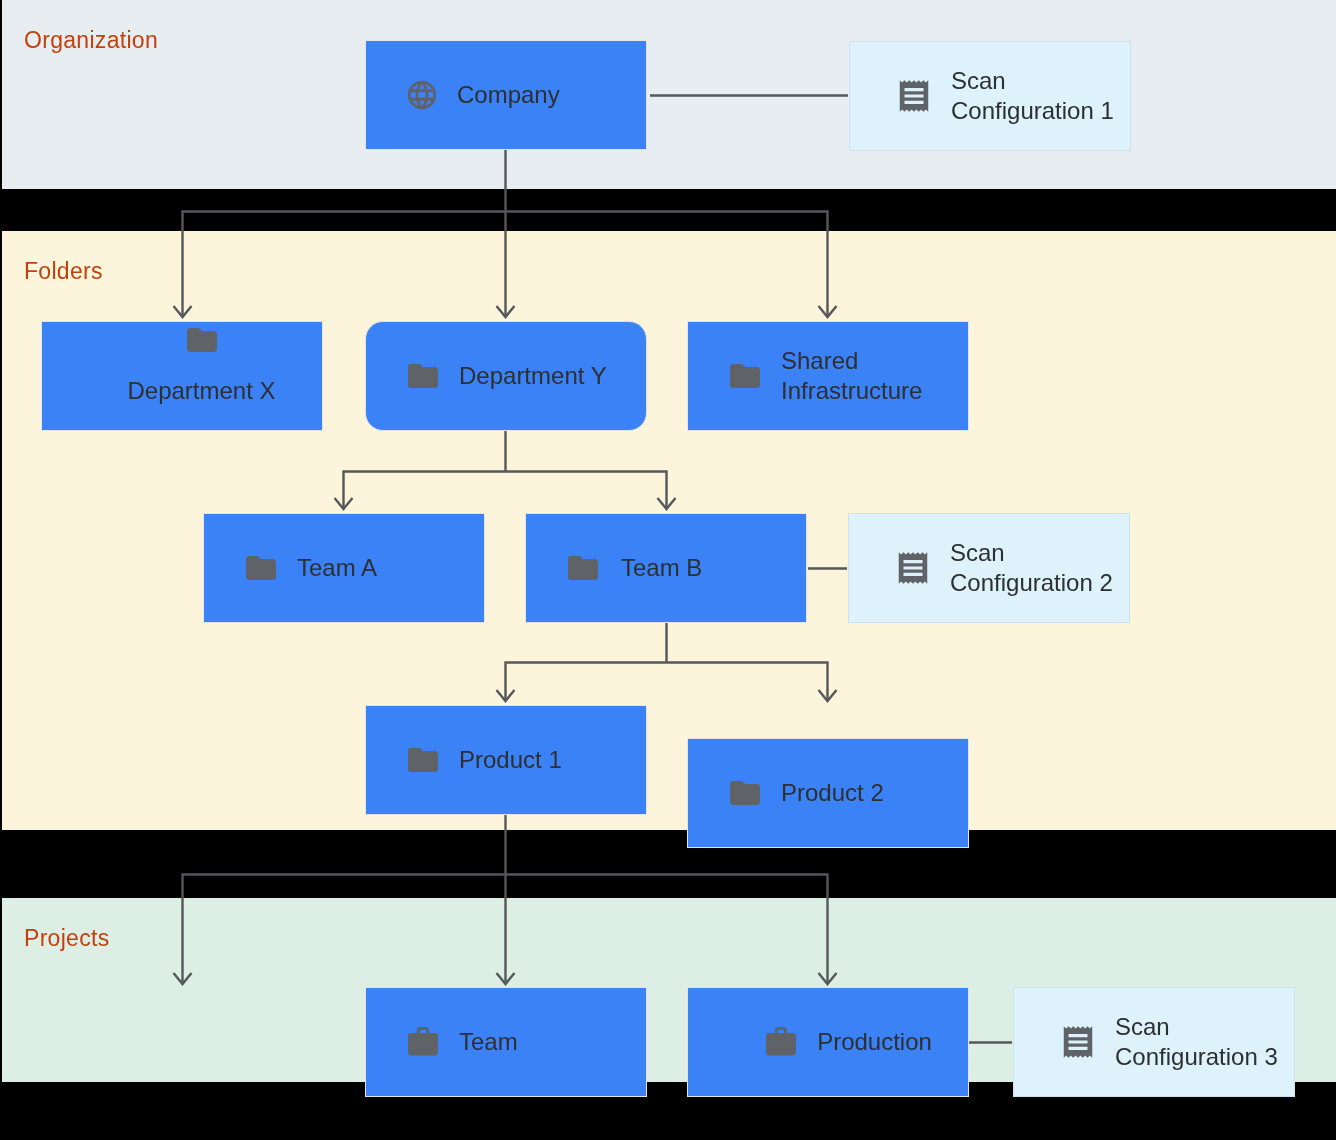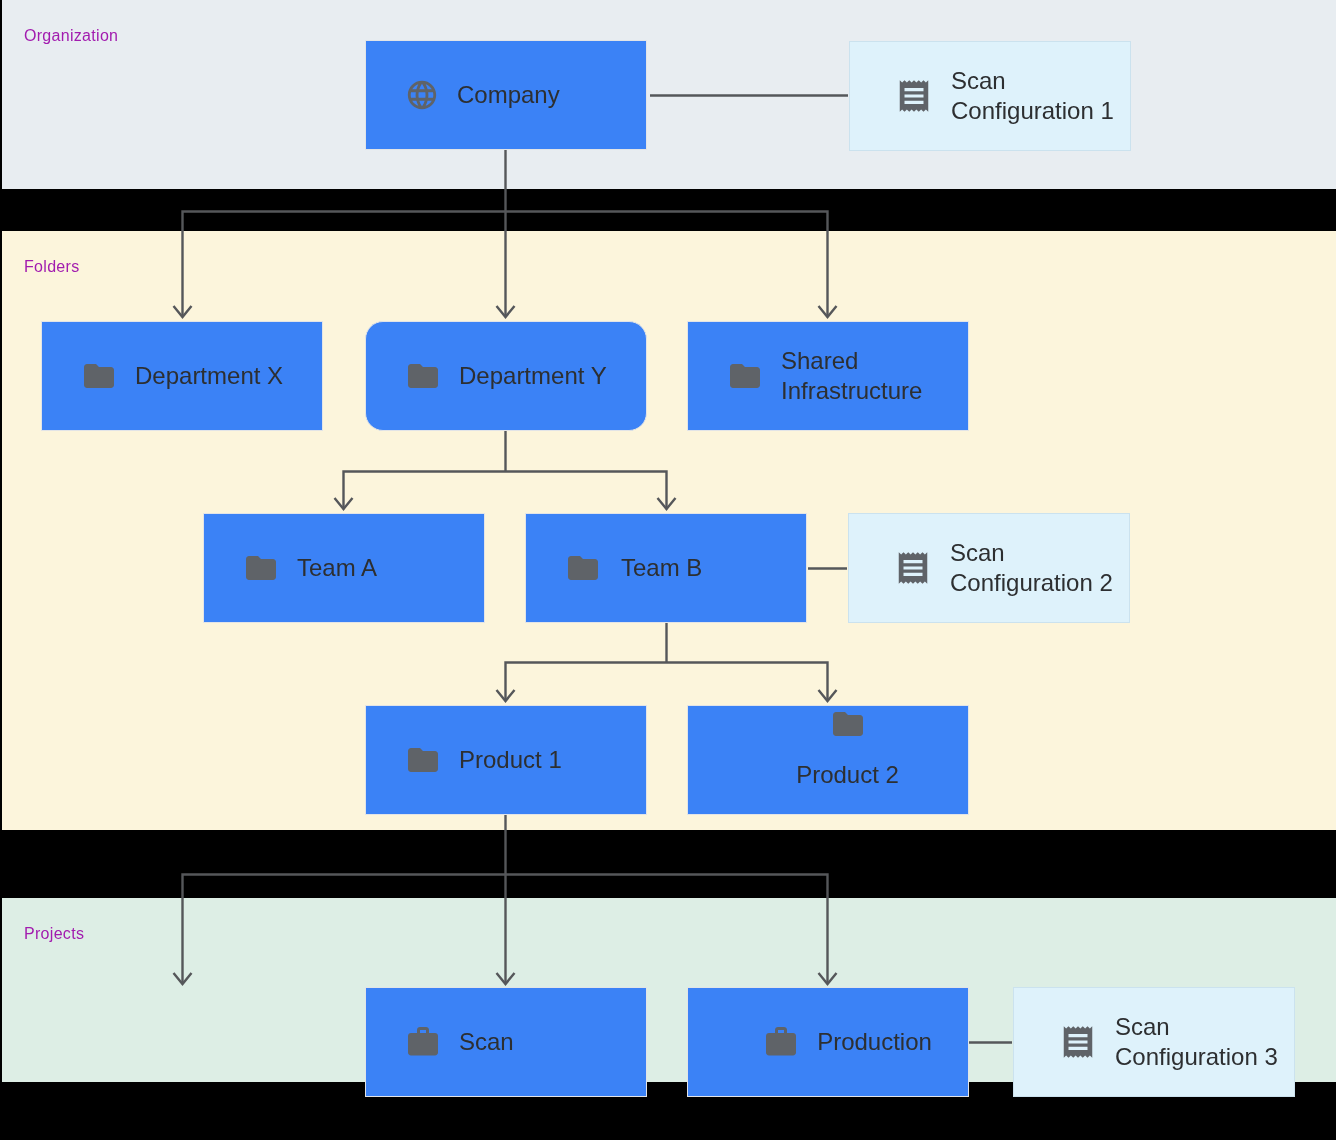--- a/index.html
+++ b/index.html
@@ -12,21 +12,21 @@
   }
   .canvas { position: absolute; inset: 0; }
 
   
   .band { position: absolute; left: 2px; width: 1334px; }
   .band-org      { top: 0;     height: 189px; background: #e8edf1; }
   .band-folders  { top: 231px; height: 599px; background: #fcf5dc; }
   .band-projects { top: 898px; height: 184px; background: #ddeee5; }
   .band-label {
     position: absolute; left: 22px; top: 27px;
-    font-size: 16px; color: #a21caf; letter-spacing: 0.3px;
+    font-size: 23px; color: #c2410c; letter-spacing: 0.3px;
   }
 
   
   svg.connectors { position: absolute; left: 0; top: 0; pointer-events: none; }
   .conn  { stroke: #55575a; stroke-width: 2.4; fill: none; }
   .arrow { stroke: #55575a; stroke-width: 2.4; fill: none; stroke-linejoin: miter; }
 
   
   .node {
     position: absolute;
@@ -107,21 +107,21 @@
 
   <div class="node scan" style="left:849px; top:41px;">
     <span class="icon">
       <svg width="38" height="38" viewBox="0 0 24 24">
           <path d="M18 17H6v-2h12v2zm0-4H6v-2h12v2zm0-4H6V7h12v2zM3 22l1.5-1.5L6 22l1.5-1.5L9 22l1.5-1.5L12 22l1.5-1.5L15 22l1.5-1.5L18 22l1.5-1.5L21 22V2l-1.5 1.5L18 2l-1.5 1.5L15 2l-1.5 1.5L12 2l-1.5 1.5L9 2 7.5 3.5 6 2 4.5 3.5 3 2v20z"></path>
         </svg>
     </span>
     <span class="label">Scan Configuration 1</span>
   </div>
 
-  <div class="node" style="left:41px; top:321px;">
+  <div class="node" style="left:41px; top:321px;flex-direction:column;">
     <span class="icon">
       <svg width="36" height="36" viewBox="0 0 24 24">
           <path d="M10 4H4c-1.1 0-1.99.9-1.99 2L2 18c0 1.1.9 2 2 2h16c1.1 0 2-.9 2-2V8c0-1.1-.9-2-2-2h-8l-2-2z"></path>
         </svg>
     </span>
     <span class="label">Department X</span>
   </div>
 
   <div class="node" style="left:365px; top:321px;border-radius:18px;">
     <span class="icon">
@@ -170,37 +170,37 @@
 
   <div class="node" style="left:365px; top:705px;">
     <span class="icon">
       <svg width="36" height="36" viewBox="0 0 24 24">
           <path d="M10 4H4c-1.1 0-1.99.9-1.99 2L2 18c0 1.1.9 2 2 2h16c1.1 0 2-.9 2-2V8c0-1.1-.9-2-2-2h-8l-2-2z"></path>
         </svg>
     </span>
     <span class="label">Product 1</span>
   </div>
 
-  <div class="node" style="left:687px; top:705px;flex-direction:column;">
+  <div class="node" style="left:687px; top:738px;">
     <span class="icon">
       <svg width="36" height="36" viewBox="0 0 24 24">
           <path d="M10 4H4c-1.1 0-1.99.9-1.99 2L2 18c0 1.1.9 2 2 2h16c1.1 0 2-.9 2-2V8c0-1.1-.9-2-2-2h-8l-2-2z"></path>
         </svg>
     </span>
     <span class="label">Product 2</span>
   </div>
 
 
   <div class="node" style="left:365px; top:987px;">
     <span class="icon">
       <svg width="36" height="36" viewBox="0 0 24 24">
           <path d="M20 6h-4V4c0-1.11-.89-2-2-2h-4c-1.11 0-2 .89-2 2v2H4c-1.11 0-1.99.89-1.99 2L2 19c0 1.11.89 2 2 2h16c1.11 0 2-.89 2-2V8c0-1.11-.89-2-2-2zm-6 0h-4V4h4v2z"></path>
         </svg>
     </span>
-    <span class="label">Scan</span>
+    <span class="label">Team</span>
   </div>
 
   <div class="node" style="left:687px; top:987px;justify-content:center;">
     <span class="icon">
       <svg width="36" height="36" viewBox="0 0 24 24">
           <path d="M20 6h-4V4c0-1.11-.89-2-2-2h-4c-1.11 0-2 .89-2 2v2H4c-1.11 0-1.99.89-1.99 2L2 19c0 1.11.89 2 2 2h16c1.11 0 2-.89 2-2V8c0-1.11-.89-2-2-2zm-6 0h-4V4h4v2z"></path>
         </svg>
     </span>
     <span class="label">Production</span>
   </div>

